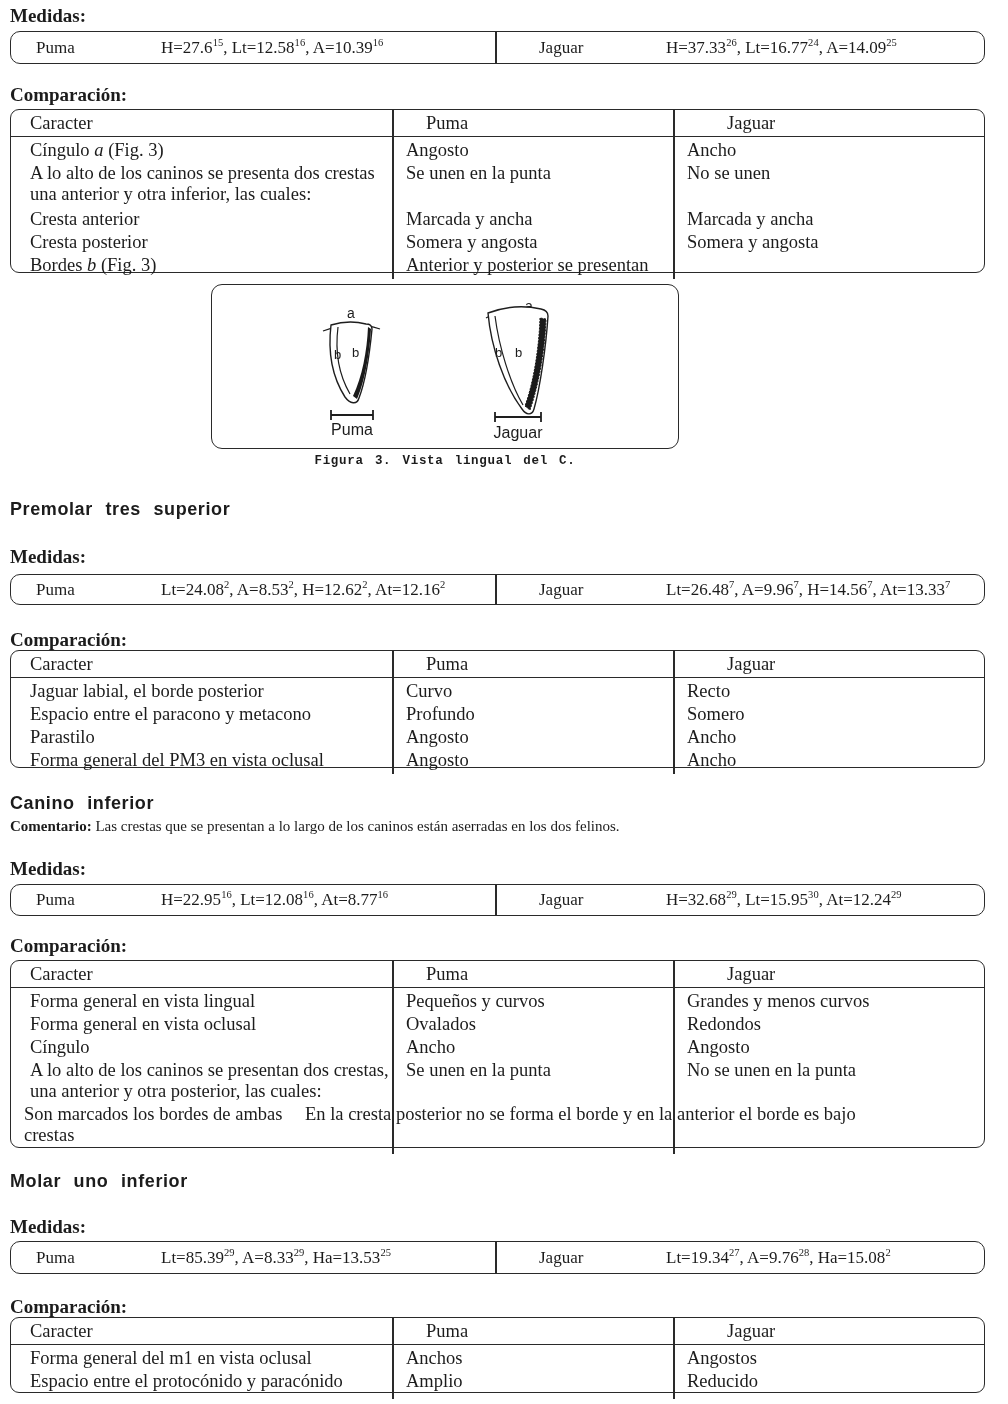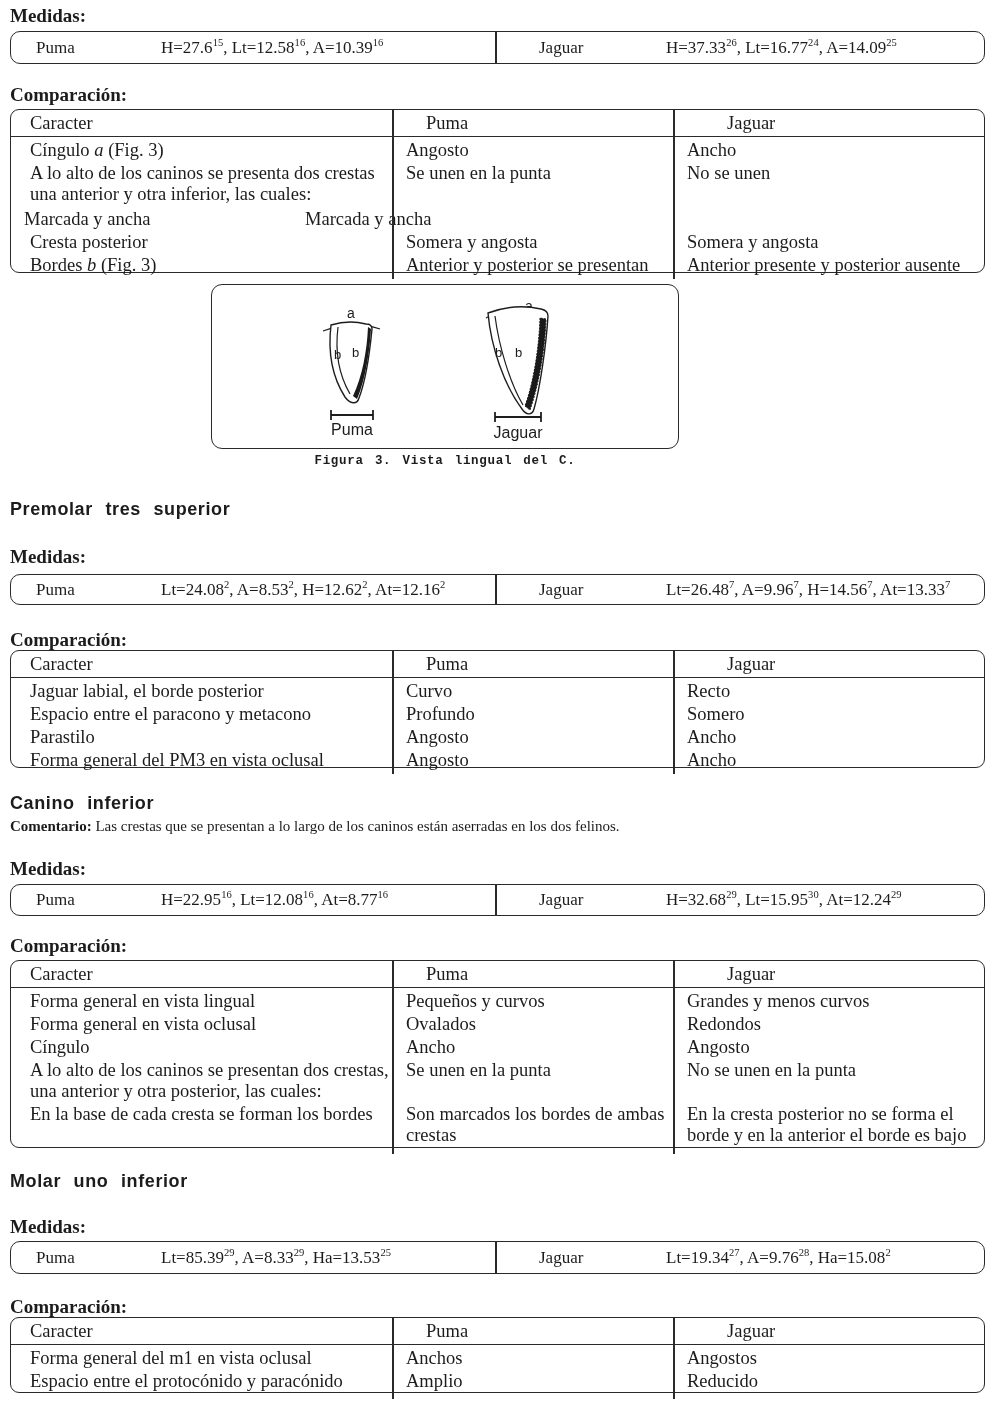--- a/index.html
+++ b/index.html
@@ -75,32 +75,32 @@
       <div class="cc1"><span>Cíngulo </span><span class="it">a</span><span> (Fig. 3)</span></div>
       <div class="cc2">Angosto</div>
       <div class="cc3">Ancho</div>
     </div>
     <div class="crow" style="margin-bottom:4px">
       <div class="cc1">A lo alto de los caninos se presenta dos crestas una anterior y otra inferior, las cuales:</div>
       <div class="cc2">Se unen en la punta</div>
       <div class="cc3">No se unen</div>
     </div>
     <div class="crow">
+      <div class="cc1">Cresta anterior</div>
       <div class="cc2">Marcada y ancha</div>
       <div class="cc3">Marcada y ancha</div>
     </div>
     <div class="crow">
       <div class="cc1">Cresta posterior</div>
       <div class="cc2">Somera y angosta</div>
       <div class="cc3">Somera y angosta</div>
     </div>
     <div class="crow">
       <div class="cc1"><span>Bordes </span><span class="it">b</span><span> (Fig. 3)</span></div>
       <div class="cc2">Anterior y posterior se presentan</div>
-      <div class="cc3">Anterior presente y posterior ausente</div>
     </div>
   </div>
 </div>
 
 <div class="abs figbox">
   <svg width="465" height="162" viewBox="0 0 465 162">
 
     <g>
       <text x="139" y="33" font-size="14" text-anchor="middle">a</text>
       <path d="M111,46 Q140,35 168,44" fill="none" stroke="#1e1e1e" stroke-width="1.3"></path>
@@ -220,21 +220,20 @@
       <div class="cc1">Cíngulo</div>
       <div class="cc2">Ancho</div>
       <div class="cc3">Angosto</div>
     </div>
     <div class="crow">
       <div class="cc1">A lo alto de los caninos se presentan dos crestas, una anterior y otra posterior, las cuales:</div>
       <div class="cc2">Se unen en la punta</div>
       <div class="cc3">No se unen en la punta</div>
     </div>
     <div class="crow">
-      <div class="cc1">En la base de cada cresta se forman los bordes</div>
       <div class="cc2">Son marcados los bordes de ambas crestas</div>
       <div class="cc3">En la cresta posterior no se forma el borde y en la anterior el borde es bajo</div>
     </div>
   </div>
 </div>
 
 <div class="abs sectitle" style="top:1170px">Molar uno inferior</div>
 
 <div class="abs slabel" style="top:1217px">Medidas:</div>
 

